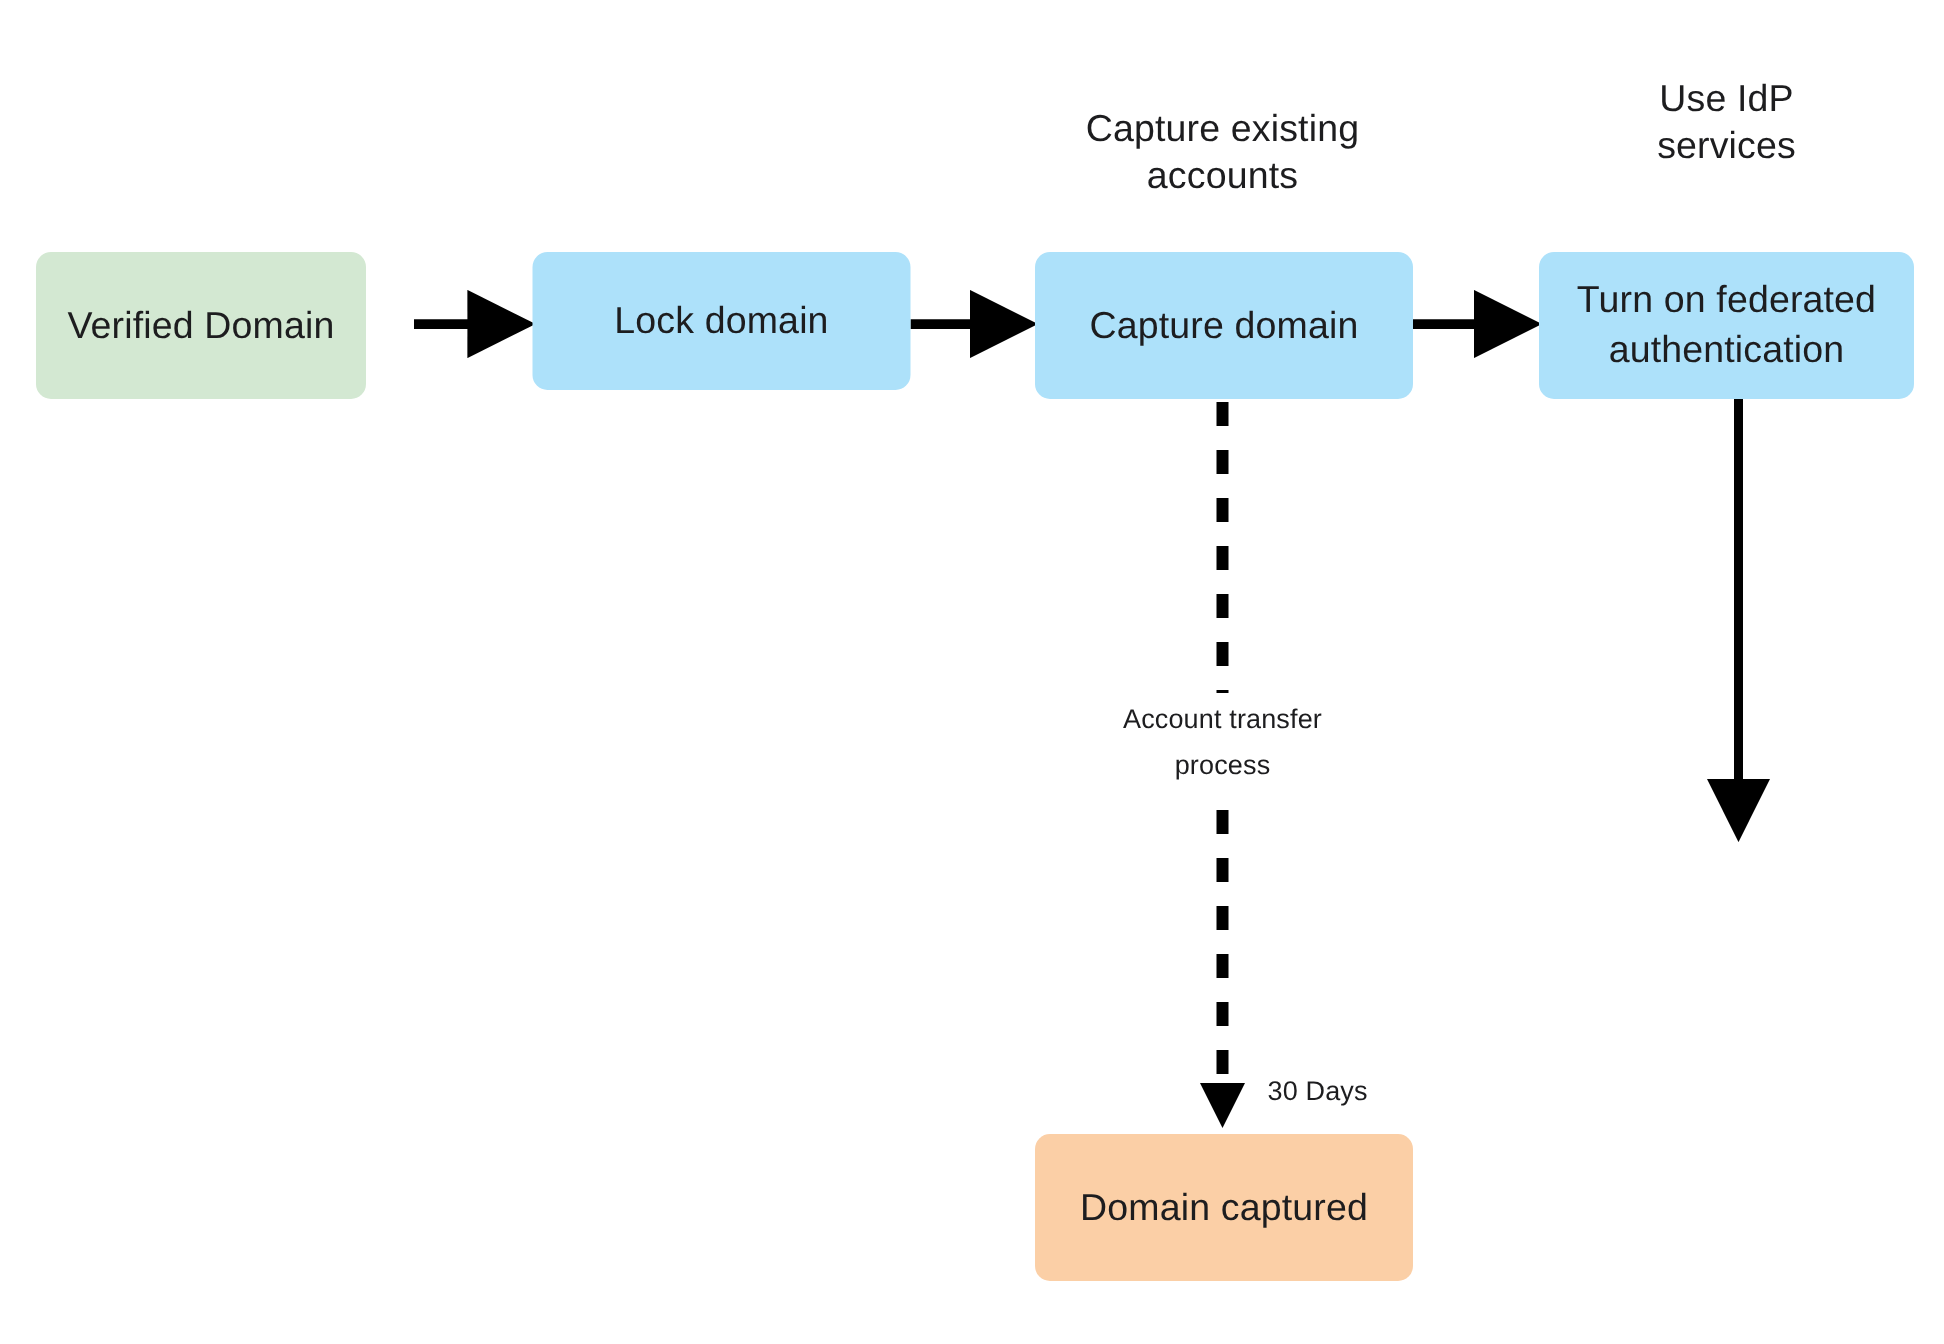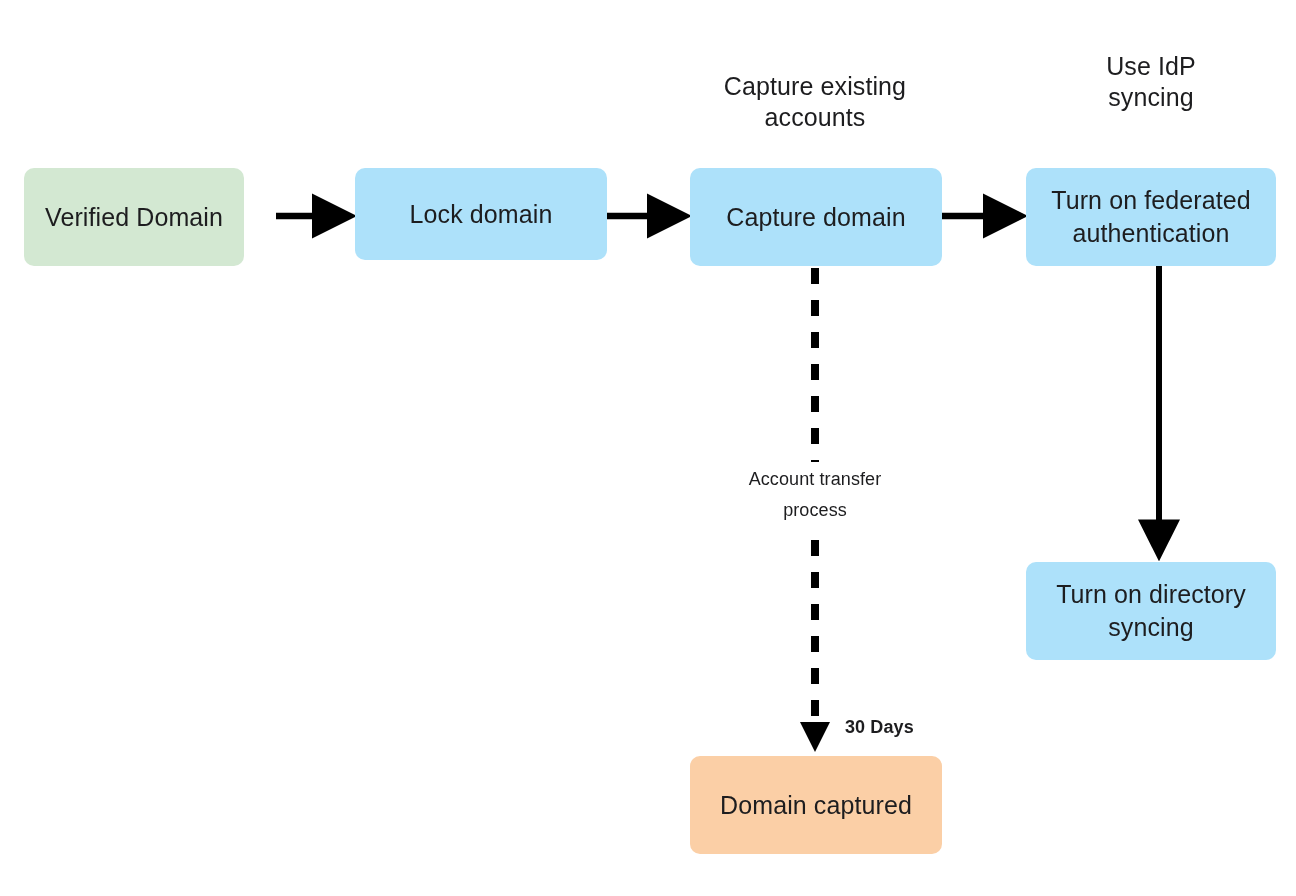--- a/index.html
+++ b/index.html
@@ -86,34 +86,32 @@
 
     <line x1="815" y1="540" x2="815" y2="743" stroke="#000000" stroke-width="8" stroke-dasharray="16 16" stroke-linecap="butt"></line>
     <path d="M800,722 L830,722 L815,752 z" fill="#000000"></path>
   </svg>
 
 
   <div class="caption" style="left:680px; top:51px; width:270px;margin-top:20px;">Capture existing
 accounts</div>
 
   <div class="caption" style="left:1026px; top:51px; width:250px;">Use IdP
-syncing</div>
+services</div>
 
   <div class="node" style="left:24px; top:168px; width:220px; height:98px; background:#d3e8d2;">Verified Domain</div>
 
   <div class="node" style="left:355px; top:168px; width:252px; height:92px; background:#ade1fa;">Lock domain</div>
 
   <div class="node" style="left:690px; top:168px; width:252px; height:98px; background:#ade1fa;">Capture domain</div>
 
   <div class="node" style="left:1026px; top:168px; width:250px; height:98px; background:#ade1fa;">Turn on federated
 authentication</div>
 
-  <div class="node" style="left:1026px; top:562px; width:250px; height:98px; background:#ade1fa;">Turn on directory
-syncing</div>
 
   <div class="node" style="left:690px; top:756px; width:252px; height:98px; background:#fbcfa6;">Domain captured</div>
 
   <div class="edge-label" style="left:680px; top:464px; width:270px;">Account transfer
 process</div>
 
-  <div class="edge-label" style="left:845px; top:712px; width:140px; text-align:left;font-weight:bold;">30 Days</div>
+  <div class="edge-label" style="left:845px; top:712px; width:140px; text-align:left;">30 Days</div>
 
 </div>
 
 </body></html>

